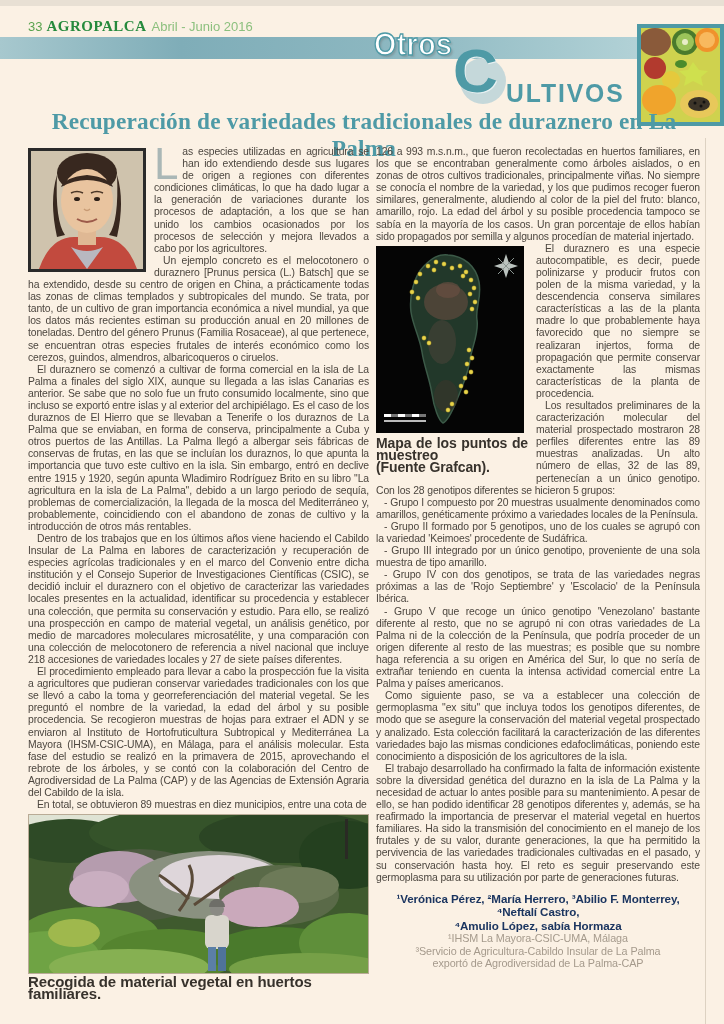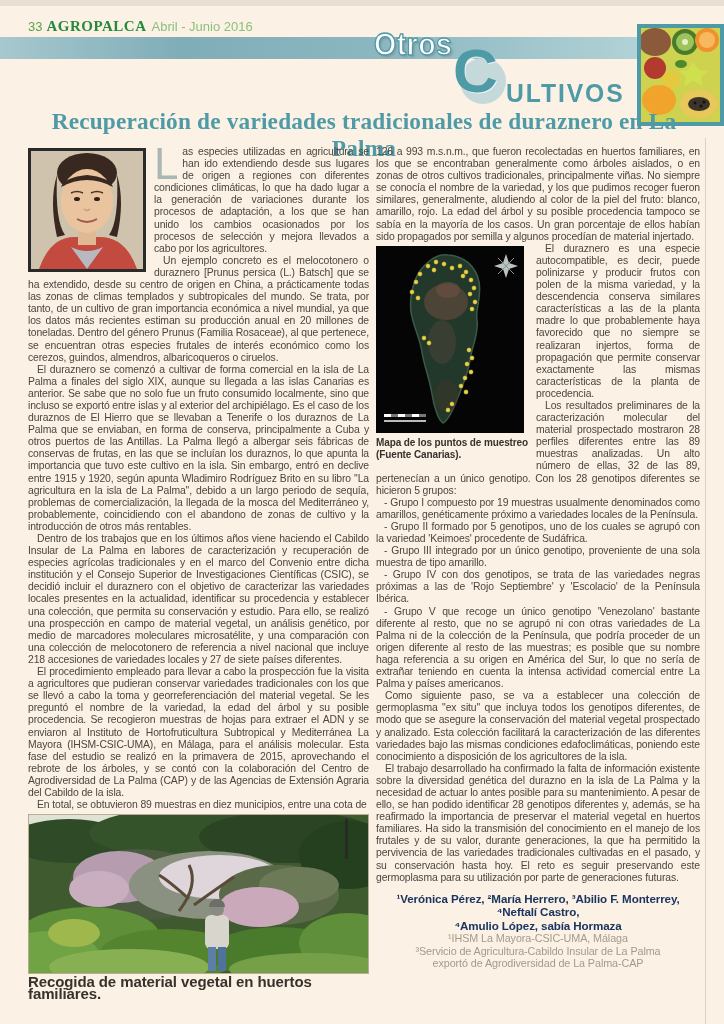--- a/index.html
+++ b/index.html
@@ -37,21 +37,21 @@
   .body-text p{margin:0;text-indent:9px;}
   .body-text p.noindent{text-indent:0;}
   .col1{position:absolute;top:140px;left:28px;width:341px;}
   .col2{position:absolute;top:140px;left:376px;width:324px;}
   .portrait{float:left;width:112px;height:118px;border:3px solid #2a2a2a;margin:2px 8px 3px 0;background:#cfc3ad;}
   .dropcap{float:left;font-size:44px;line-height:36px;color:#aab7b6;padding:0 4px 0 0;font-weight:normal;}
   .photo{width:339px;height:158px;border:1px solid #b9ab96;margin-top:3px;background:#41592f;}
   .caption{font-size:15px;font-weight:bold;color:#37322c;line-height:12px;margin-top:2px;text-align:left;letter-spacing:-.1px;}
   .map-fig{float:left;width:152px;margin:3px 8px 1px 0;}
   .map-img{width:148px;height:187px;background:#000;}
-  .map-cap{font-size:10px;font-weight:bold;color:#37322c;line-height:12px;margin-top:4px;}
+  .map-cap{font-size:14px;font-weight:bold;color:#37322c;line-height:12px;margin-top:4px;}
   .groups p{margin:0;text-indent:8px;}
   
   .authors{margin-top:8px;text-align:center;}
   .authors .names{font-size:11.6px;line-height:13.5px;font-weight:bold;color:#1b3560;letter-spacing:-.1px;}
   .authors .aff{font-size:10.8px;line-height:12.6px;color:#a59a8c;letter-spacing:-.1px;}
 </style>
 </head>
 <body>
 
 <div class="page">
@@ -209,27 +209,27 @@
             <rect x="22" y="168" width="7" height="3" fill="#fff"></rect>
               <rect x="29" y="168" width="7" height="3" fill="#777"></rect>
             <rect x="36" y="168" width="7" height="3" fill="#fff"></rect>
               <rect x="43" y="168" width="7" height="3" fill="#777"></rect>
             <rect x="8" y="174" width="42" height="2" fill="#bbb"></rect>
           </g>
         </svg>
       </div>
       <div class="map-cap">
         <div>Mapa de los puntos de muestreo</div>
-        <div>(Fuente Canarias).</div>
+        <div>(Fuente Grafcan).</div>
       </div>
     </div>
     <p>El duraznero es una especie autocompatible, es decir, puede polinizarse y producir frutos con polen de la misma variedad, y la descendencia conserva similares características a las de la planta madre lo que probablemente haya favorecido que no siempre se realizaran injertos, forma de propagación que permite conservar exactamente las mismas características de la planta de procedencia.</p>
     <p>Los resultados preliminares de la caracterización molecular del material prospectado mostraron 28 perfiles diferentes entre las 89 muestras analizadas. Un alto número de ellas, 32 de las 89, pertenecían a un único genotipo. Con los 28 genotipos diferentes se hicieron 5 grupos:</p>
     <div class="groups">
-      <p>- Grupo I compuesto por 19 muestras usualmente denominados como amarillos, genéticamente próximo a variedades locales de la Península.</p>
+      <p>- Grupo I compuesto por 20 muestras usualmente denominados como amarillos, genéticamente próximo a variedades locales de la Península.</p>
       <p>- Grupo II formado por 5 genotipos, uno de los cuales se agrupó con la variedad 'Keimoes' procedente de Sudáfrica.</p>
       <p>- Grupo III integrado por un único genotipo, proveniente de una sola muestra de tipo amarillo.</p>
       <p>- Grupo IV con dos genotipos, se trata de las variedades negras próximas a las de 'Rojo Septiembre' y 'Escolacio' de la Península Ibérica.</p>
       <p>- Grupo V que recoge un único genotipo 'Venezolano' bastante diferente al resto, que no se agrupó ni con otras variedades de La Palma ni de la colección de la Península, que podría proceder de un origen diferente al resto de las muestras; es posible que su nombre haga referencia a su origen en América del Sur, lo que no sería de extrañar teniendo en cuenta la intensa actividad comercial entre La Palma y países americanos.</p>
     </div>
     <p>Como siguiente paso, se va a establecer una colección de germoplasma "ex situ" que incluya todos los genotipos diferentes, de modo que se asegure la conservación del material vegetal prospectado y analizado. Esta colección facilitará la caracterización de las diferentes variedades bajo las mismas condiciones edafoclimáticas, poniendo este conocimiento a disposición de los agricultores de la isla.</p>
     <p>El trabajo desarrollado ha confirmado la falta de información existente sobre la diversidad genética del durazno en la isla de La Palma y la necesidad de actuar lo antes posible para su mantenimiento. A pesar de ello, se han podido identificar 28 genotipos diferentes y, además, se ha reafirmado la importancia de preservar el material vegetal en huertos familiares. Ha sido la transmisión del conocimiento en el manejo de los frutales y de su valor, durante generaciones, la que ha permitido la pervivencia de las variedades tradicionales cultivadas en el pasado, y su conservación hasta hoy. El reto es seguir preservando este germoplasma para su utilización por parte de generaciones futuras.</p>
     <div class="authors">
       <div class="names">¹Verónica Pérez, ²María Herrero, ³Abilio F. Monterrey, ⁴Neftalí Castro,</div>
       <div class="names">⁴Amulio López, sabía Hormaza</div>

